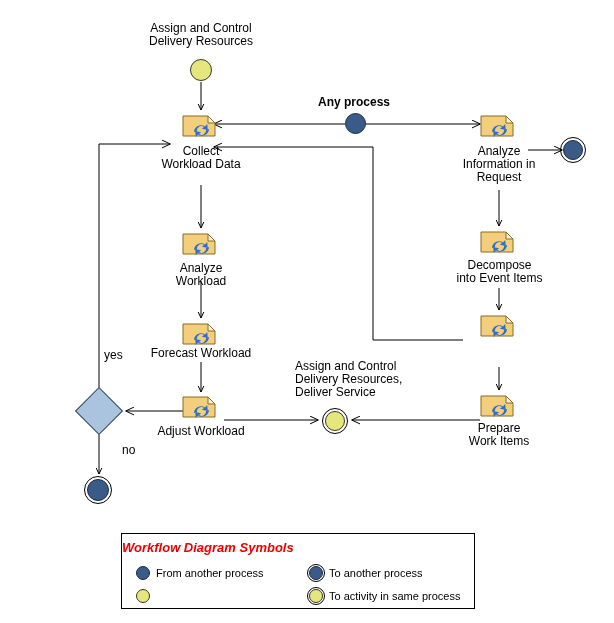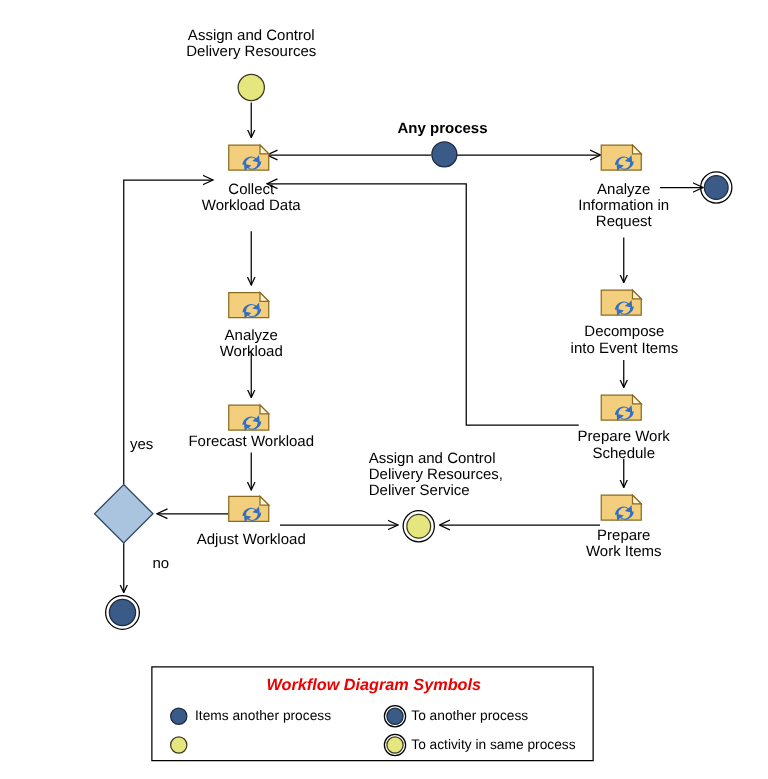--- a/index.html
+++ b/index.html
@@ -31,21 +31,21 @@
   
   .diamond{position:absolute;background:#aac4e0;border:1px solid #33465c;
            transform:rotate(45deg);box-sizing:border-box;}
 
   
   #legend{
     position:absolute;left:121px;top:533px;width:354px;height:76px;
     border:1px solid #000;background:#fff;box-sizing:border-box;
   }
   #legend-title{
-    position:absolute;left:0;top:6px;width:354px;text-align:center;
+    position:absolute;left:0;top:6px;width:354px;
     font-size:13px;font-weight:bold;font-style:italic;color:#ee0000;
   }
   .leg-sym{position:absolute;}
   .leg-txt{position:absolute;font-size:11px;line-height:12px;}
 </style>
 </head>
 <body>
 
 <div id="canvas">
 
@@ -175,22 +175,20 @@
   <div class="activity" style="left:480px;top:312px;">
     <svg viewBox="0 0 38 28" xmlns="http://www.w3.org/2000/svg">
       <path d="M1,4 L26,4 L33,11 L33,24 L1,24 Z" fill="#f3cf7d" stroke="#8a6b20" stroke-width="1"></path>
       <path d="M26,4 L26,11 L33,11 Z" fill="#fdf3d8" stroke="#8a6b20" stroke-width="1"></path>
       <g fill="#2f6fc4">
         <path d="M12,20 a7,7 0 0 1 11,-5.4 l2.2,-2.6 l0.6,6.1 l-5.9,-1.4 l2.1,-1.8 a4.6,4.6 0 0 0 -7.1,4.3 z"></path>
         <path d="M27,17 a7,7 0 0 1 -11,5.4 l-2.2,2.6 l-0.6,-6.1 l5.9,1.4 l-2.1,1.8 a4.6,4.6 0 0 0 7.1,-4.3 z"></path>
       </g>
     </svg>
   </div>
-  <div class="lbl" style="left:449px;top:343px;width:100px;">Prepare Work
-Schedule</div>
 
   <div class="activity" style="left:480px;top:392px;">
     <svg viewBox="0 0 38 28" xmlns="http://www.w3.org/2000/svg">
       <path d="M1,4 L26,4 L33,11 L33,24 L1,24 Z" fill="#f3cf7d" stroke="#8a6b20" stroke-width="1"></path>
       <path d="M26,4 L26,11 L33,11 Z" fill="#fdf3d8" stroke="#8a6b20" stroke-width="1"></path>
       <g fill="#2f6fc4">
         <path d="M12,20 a7,7 0 0 1 11,-5.4 l2.2,-2.6 l0.6,6.1 l-5.9,-1.4 l2.1,-1.8 a4.6,4.6 0 0 0 -7.1,4.3 z"></path>
         <path d="M27,17 a7,7 0 0 1 -11,5.4 l-2.2,2.6 l-0.6,-6.1 l5.9,1.4 l-2.1,1.8 a4.6,4.6 0 0 0 7.1,-4.3 z"></path>
       </g>
     </svg>
@@ -226,21 +224,21 @@
     <div class="ring" style="left:0;top:0;width:26px;height:26px;"></div>
     <div class="circ circ-yellow" style="left:3px;top:3px;width:20px;height:20px;"></div>
   </div>
 
   <div id="legend">
     <div id="legend-title">Workflow Diagram Symbols</div>
 
     <div class="leg-sym" style="left:14px;top:32px;">
       <div class="circ circ-blue" style="position:relative;width:14px;height:14px;"></div>
     </div>
-    <div class="leg-txt" style="left:34px;top:33px;">Items another process</div>
+    <div class="leg-txt" style="left:34px;top:33px;">From another process</div>
 
     <div class="leg-sym" style="left:185px;top:30px;width:18px;height:18px;">
       <div class="ring" style="left:0;top:0;width:18px;height:18px;"></div>
       <div class="circ circ-blue" style="left:2px;top:2px;width:14px;height:14px;"></div>
     </div>
     <div class="leg-txt" style="left:207px;top:33px;">To another process</div>
 
     <div class="leg-sym" style="left:14px;top:55px;">
       <div class="circ circ-yellow" style="position:relative;width:14px;height:14px;"></div>
     </div>

